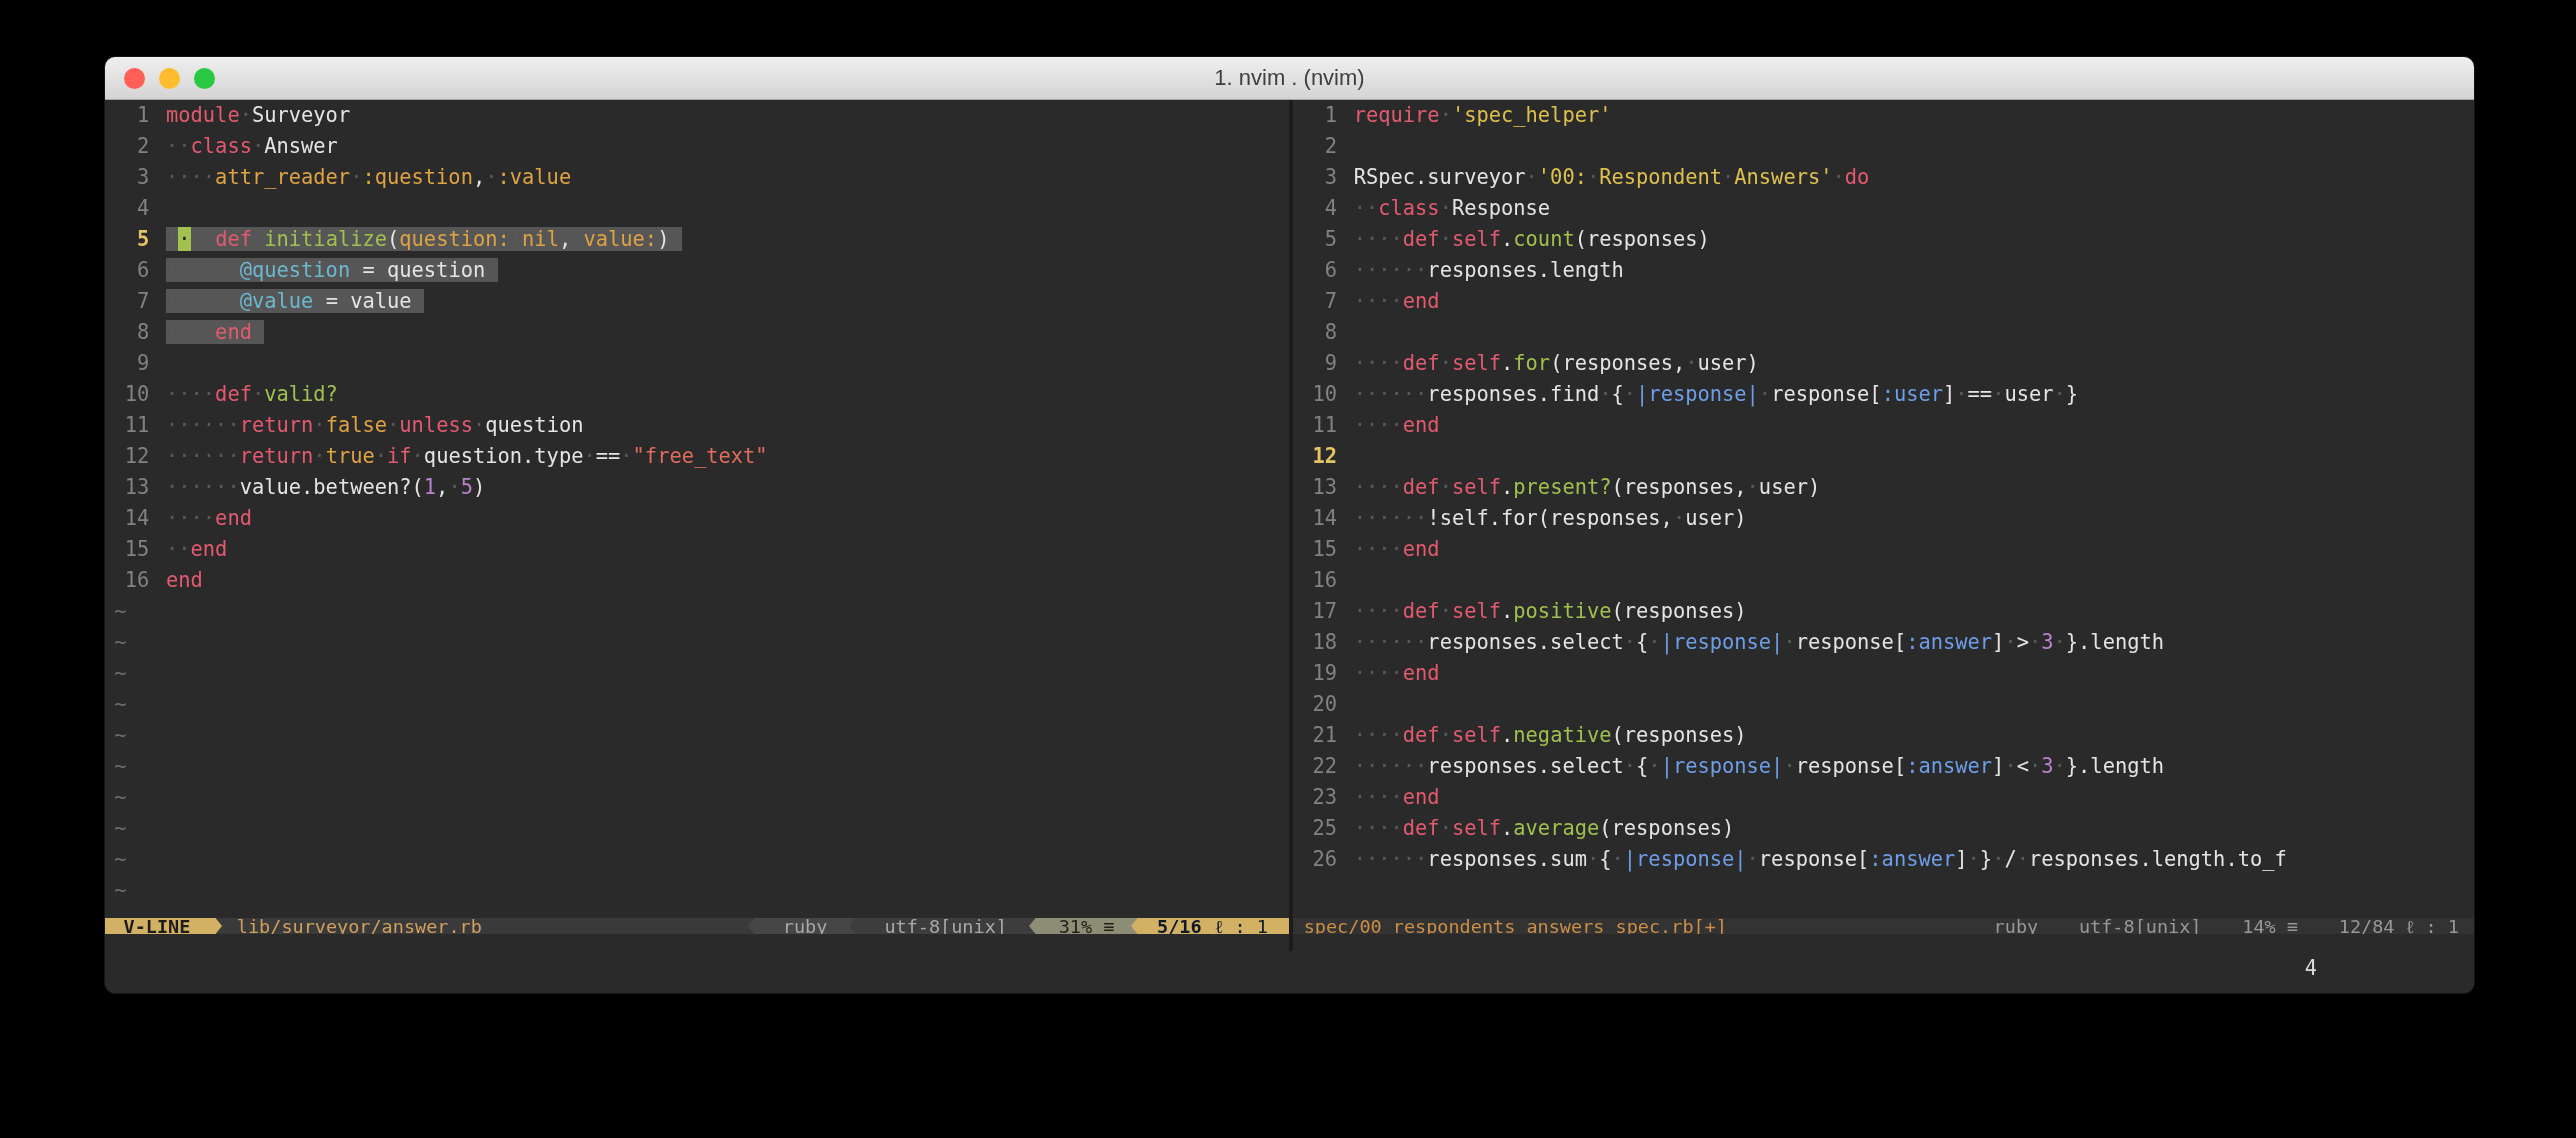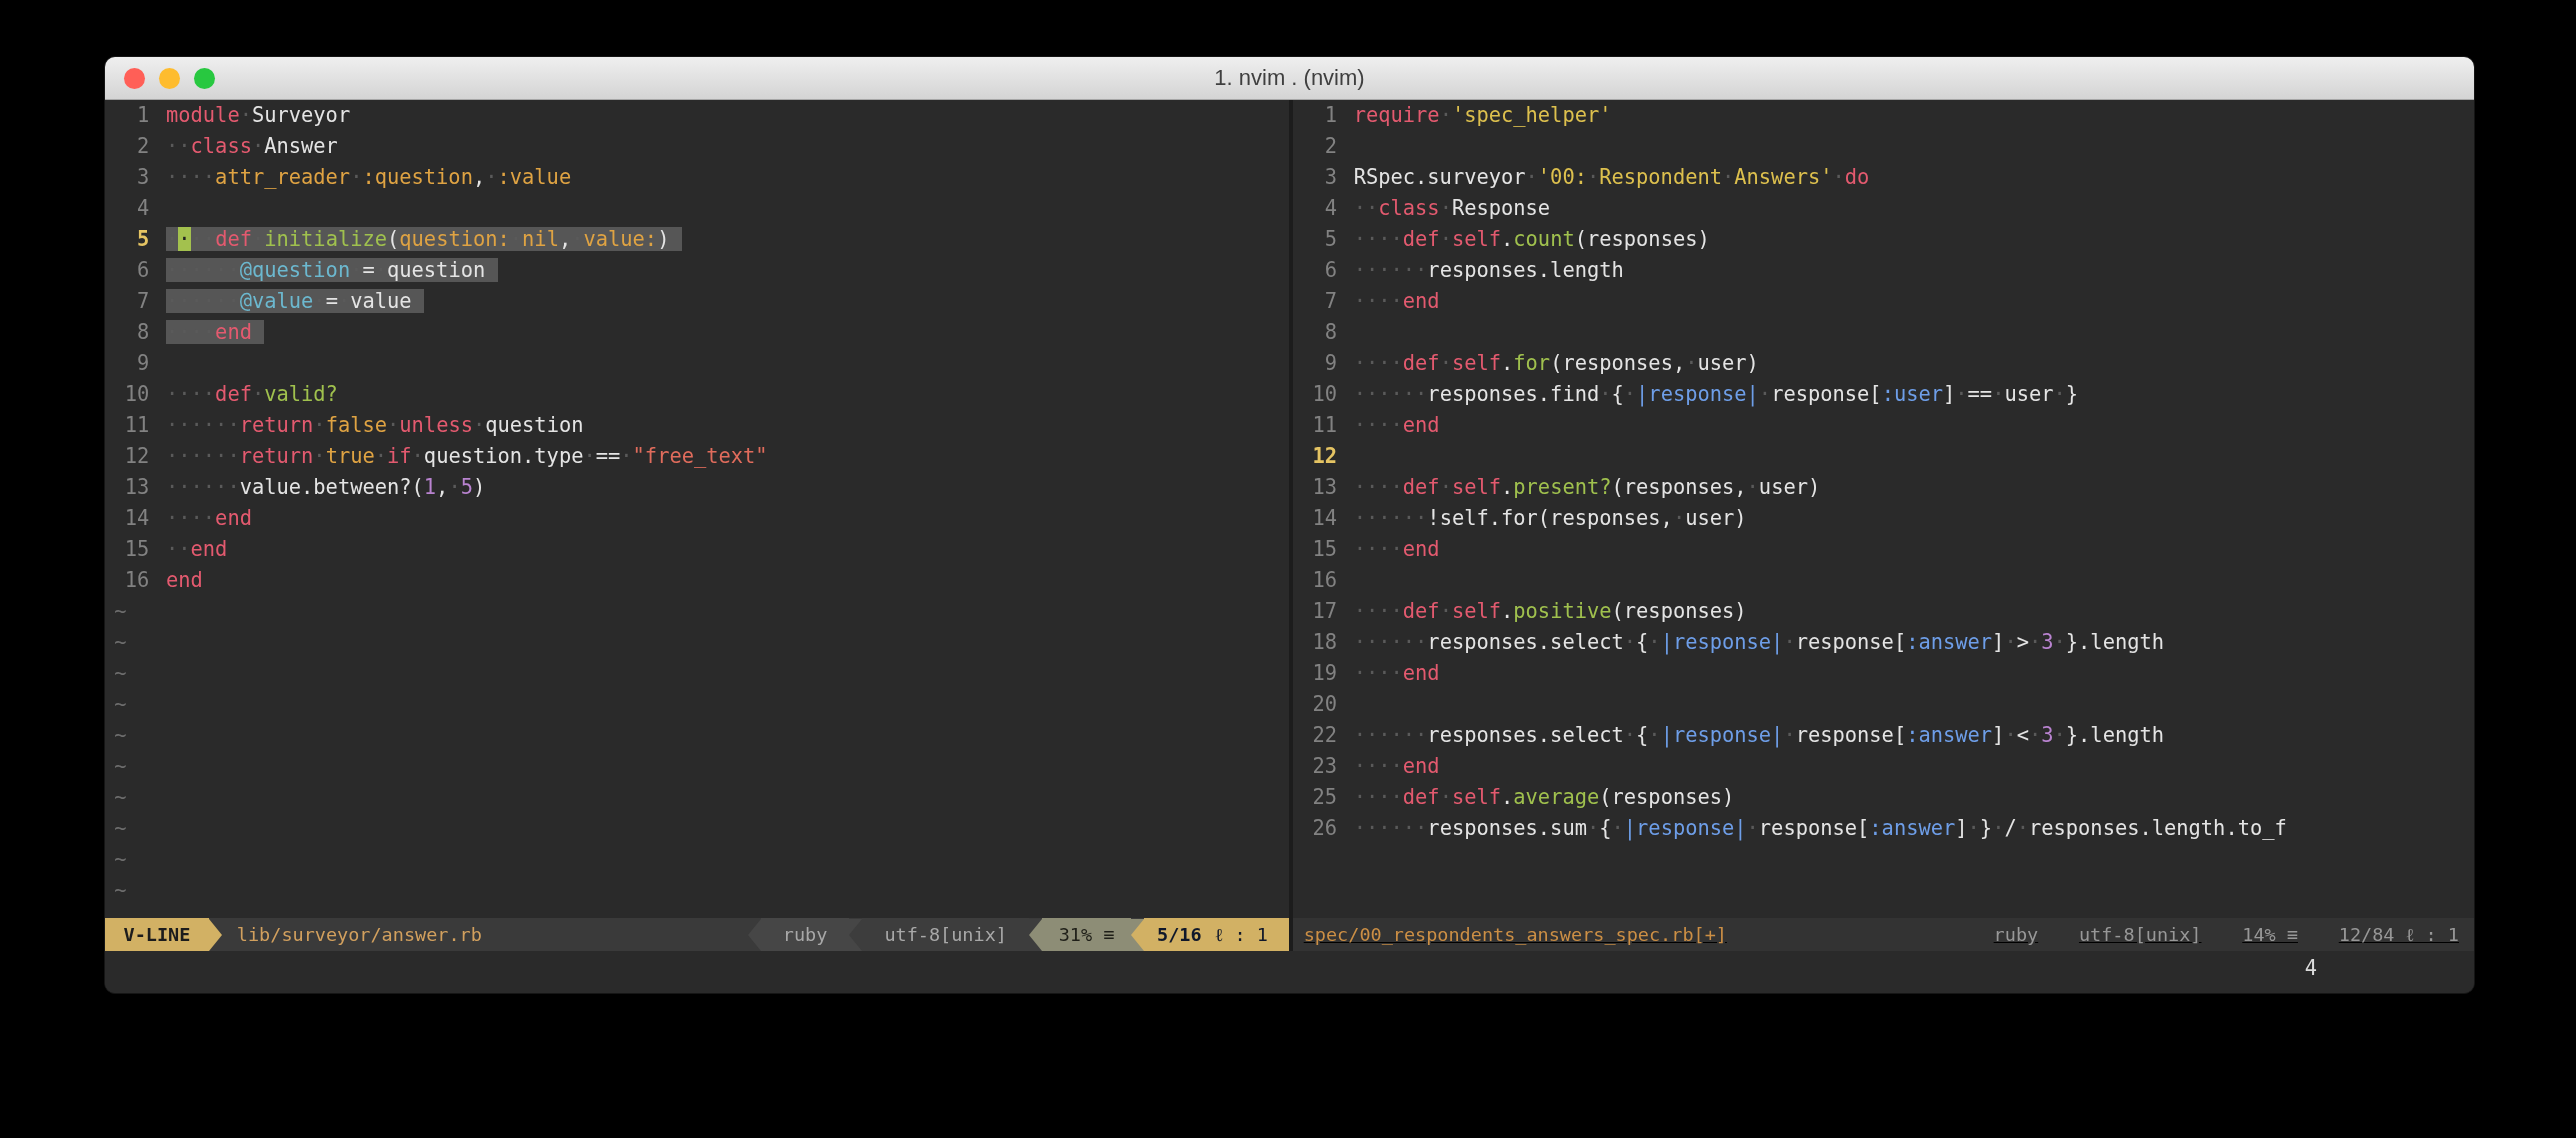--- a/index.html
+++ b/index.html
@@ -46,21 +46,21 @@
   .tok.ivar { color:var(--ivar); }
   .tok.blk  { color:var(--blockvar); }
   .tok.num  { color:var(--number); }
   .tok.ws   { color:var(--whitespace-dot); }
   .tok.txt  { color:var(--fg); }
   .tok.cur  { background:var(--cursor-bg); color:#222; }
   .hl { background:var(--selection); }
   .hl::after { content:" "; }
 
   .statusbar {
-    height:33px; flex:none; display:flex; align-items:flex-start;
+    height:16px; flex:none; display:flex; align-items:center;
     font-size:18.5px; line-height:33px; background:var(--bar-bg); overflow:hidden;
   }
   .sb-fill { flex:1; }
   .tri { width:0; height:0; align-self:center; flex:none;
          border-top:16.7px solid transparent; border-bottom:16.7px solid transparent; }
   .sb-mode { background:var(--mode-bg); color:#1c1c1c; font-weight:bold; padding:0 18.5px; }
   .tri-mode   { border-left:13px solid var(--mode-bg); }
   .sb-file { color:var(--active-file); padding:0 15px; }
   .tri-to-ruby{ border-right:13px solid var(--seg-ruby-bg); }
   .sb-ruby { background:var(--seg-ruby-bg); color:#a8a8a8; padding:0 22px; }
@@ -157,20 +157,21 @@
           <div class="line"><span class="ln">11</span><span class="lc"><span class="tok ws">····</span><span class="tok kw">end</span></span></div>
           <div class="line"><span class="ln cl">12</span><span class="lc"></span></div>
           <div class="line"><span class="ln">13</span><span class="lc"><span class="tok ws">····</span><span class="tok kw">def</span><span class="tok ws">·</span><span class="tok kw">self</span><span class="tok txt">.</span><span class="tok fn">present?</span><span class="tok txt">(responses,</span><span class="tok ws">·</span><span class="tok txt">user)</span></span></div>
           <div class="line"><span class="ln">14</span><span class="lc"><span class="tok ws">······</span><span class="tok txt">!self.for(responses,</span><span class="tok ws">·</span><span class="tok txt">user)</span></span></div>
           <div class="line"><span class="ln">15</span><span class="lc"><span class="tok ws">····</span><span class="tok kw">end</span></span></div>
           <div class="line"><span class="ln">16</span><span class="lc"></span></div>
           <div class="line"><span class="ln">17</span><span class="lc"><span class="tok ws">····</span><span class="tok kw">def</span><span class="tok ws">·</span><span class="tok kw">self</span><span class="tok txt">.</span><span class="tok fn">positive</span><span class="tok txt">(responses)</span></span></div>
           <div class="line"><span class="ln">18</span><span class="lc"><span class="tok ws">······</span><span class="tok txt">responses.select</span><span class="tok ws">·</span><span class="tok txt">{</span><span class="tok ws">·</span><span class="tok blk">|response|</span><span class="tok ws">·</span><span class="tok txt">response[</span><span class="tok blk">:answer</span><span class="tok txt">]</span><span class="tok ws">·</span><span class="tok txt">&gt;</span><span class="tok ws">·</span><span class="tok num">3</span><span class="tok ws">·</span><span class="tok txt">}.length</span></span></div>
           <div class="line"><span class="ln">19</span><span class="lc"><span class="tok ws">····</span><span class="tok kw">end</span></span></div>
           <div class="line"><span class="ln">20</span><span class="lc"></span></div>
+          <div class="line"><span class="ln">21</span><span class="lc"><span class="tok ws">····</span><span class="tok kw">def</span><span class="tok ws">·</span><span class="tok kw">self</span><span class="tok txt">.</span><span class="tok fn">negative</span><span class="tok txt">(responses)</span></span></div>
           <div class="line"><span class="ln">22</span><span class="lc"><span class="tok ws">······</span><span class="tok txt">responses.select</span><span class="tok ws">·</span><span class="tok txt">{</span><span class="tok ws">·</span><span class="tok blk">|response|</span><span class="tok ws">·</span><span class="tok txt">response[</span><span class="tok blk">:answer</span><span class="tok txt">]</span><span class="tok ws">·</span><span class="tok txt">&lt;</span><span class="tok ws">·</span><span class="tok num">3</span><span class="tok ws">·</span><span class="tok txt">}.length</span></span></div>
           <div class="line"><span class="ln">23</span><span class="lc"><span class="tok ws">····</span><span class="tok kw">end</span></span></div>
           <div class="line"><span class="ln">25</span><span class="lc"><span class="tok ws">····</span><span class="tok kw">def</span><span class="tok ws">·</span><span class="tok kw">self</span><span class="tok txt">.</span><span class="tok fn">average</span><span class="tok txt">(responses)</span></span></div>
           <div class="line"><span class="ln">26</span><span class="lc"><span class="tok ws">······</span><span class="tok txt">responses.sum</span><span class="tok ws">·</span><span class="tok txt">{</span><span class="tok ws">·</span><span class="tok blk">|response|</span><span class="tok ws">·</span><span class="tok txt">response[</span><span class="tok blk">:answer</span><span class="tok txt">]</span><span class="tok ws">·</span><span class="tok txt">}</span><span class="tok ws">·</span><span class="tok txt">/</span><span class="tok ws">·</span><span class="tok txt">responses.length.to_f</span></span></div>
         </div>
       <div class="statusbar inactive">
         <span class="sb-file-i">spec/00_respondents_answers_spec.rb[+]</span>
         <span class="sb-fill"></span>
         <span class="sb-muted">ruby</span>
         <span class="sb-muted">utf-8[unix]</span>

